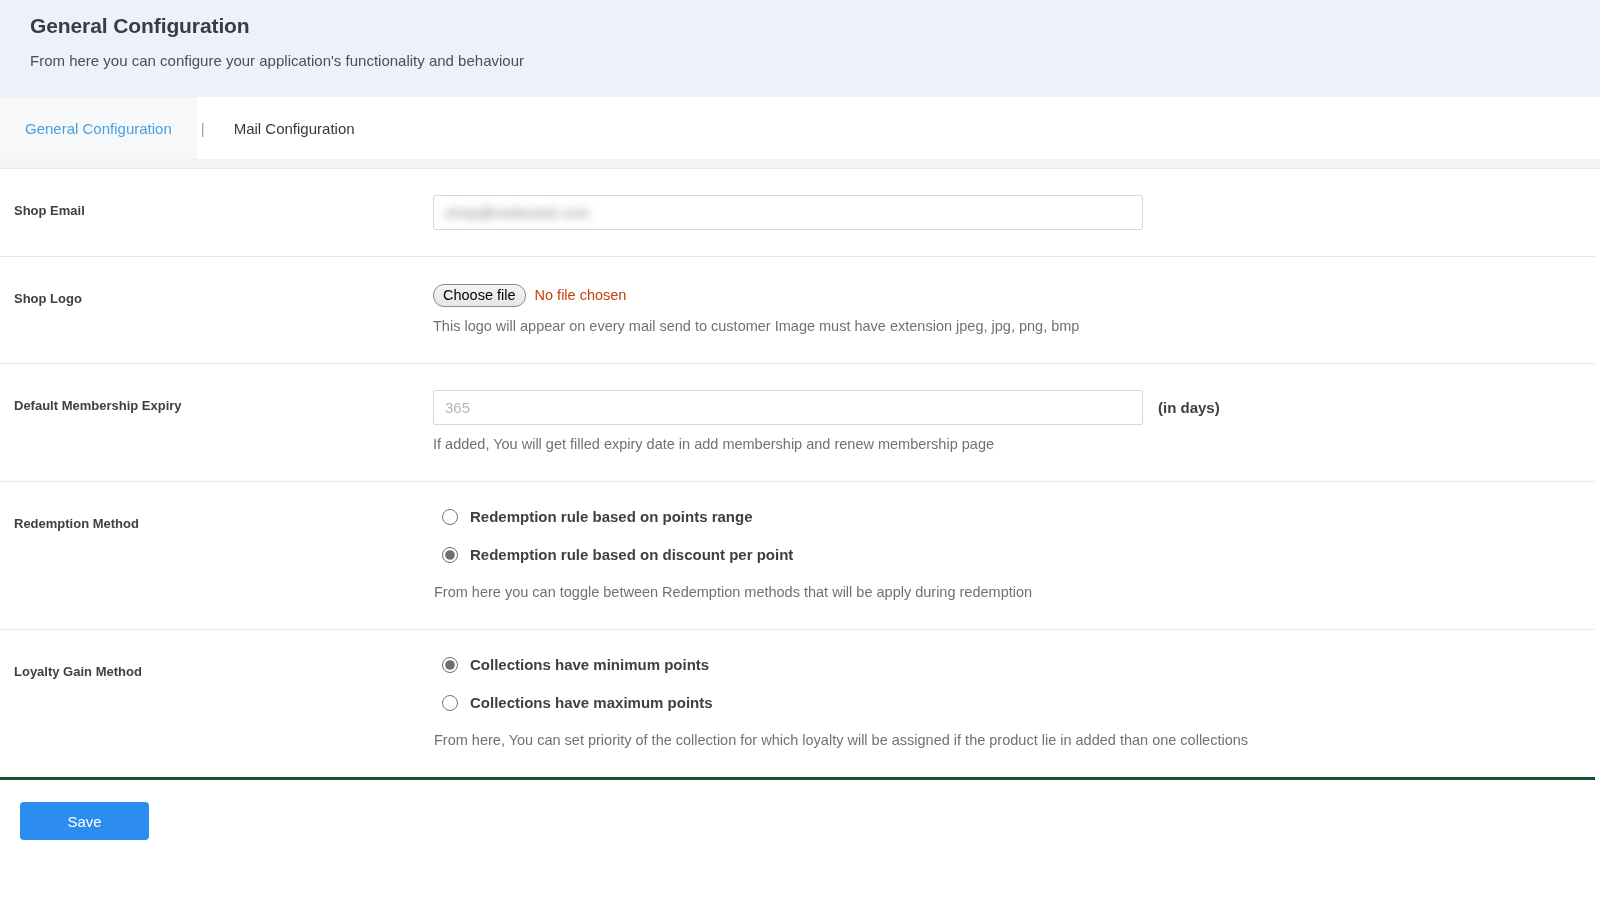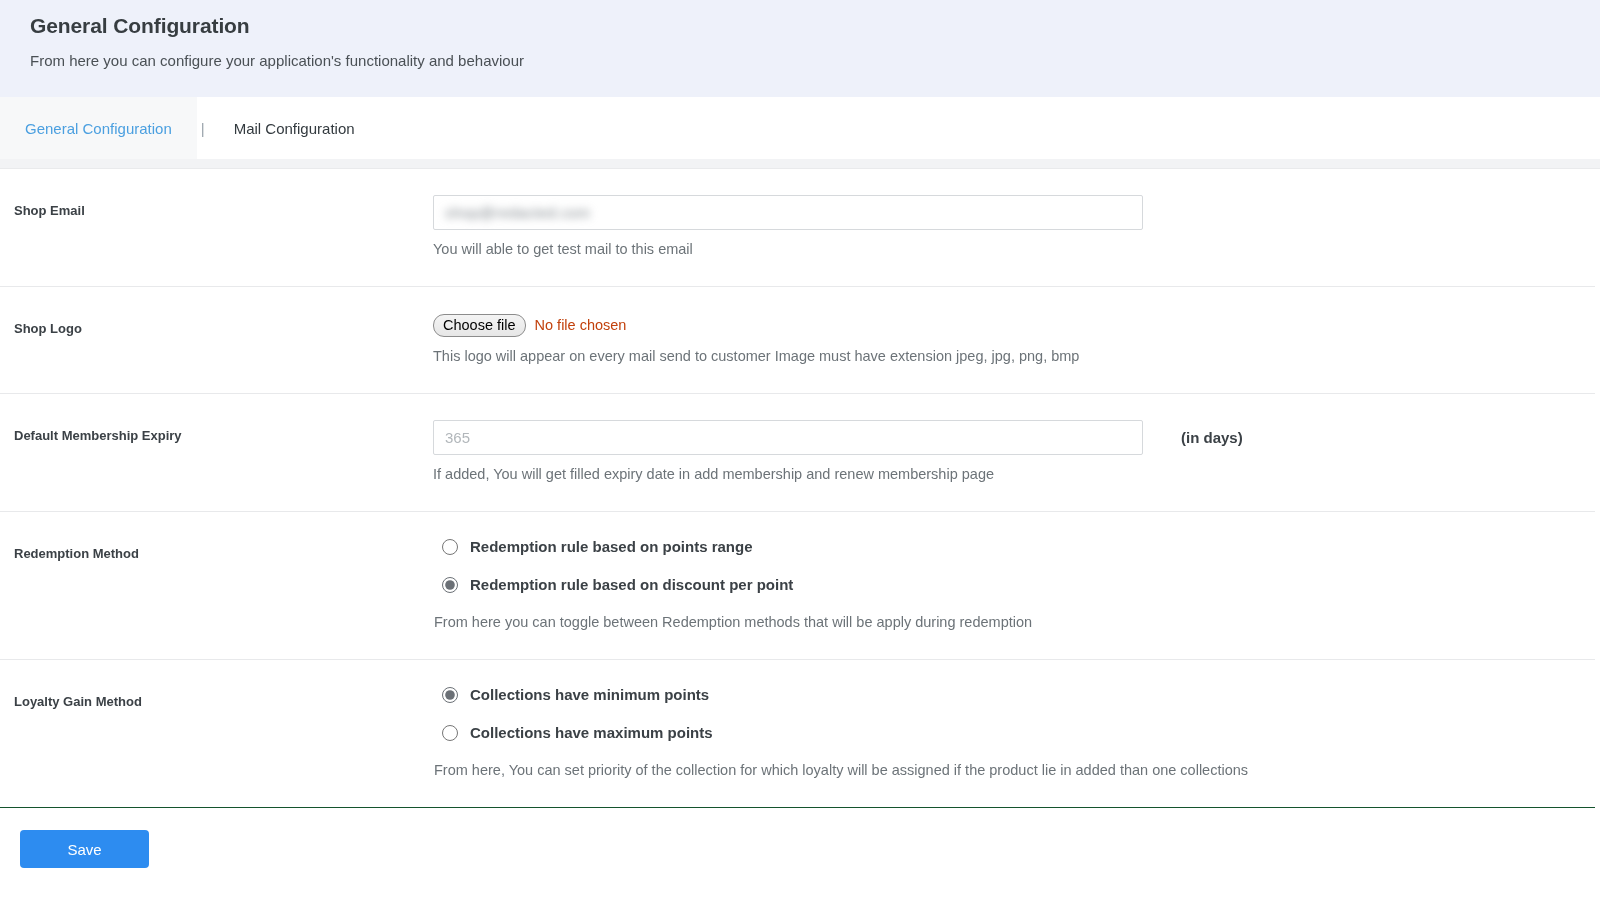--- a/index.html
+++ b/index.html
@@ -75,21 +75,21 @@
     background: #ffffff;
     padding-top: 0;
   }
   .form-row {
     display: flex;
     align-items: flex-start;
     border-bottom: 1px solid #e8e9eb;
     padding: 26px 0 26px 0;
     margin-right: 5px;
   }
-  .form-row:last-of-type { border-bottom: 1px solid #14532d; }
+  .form-row:last-of-type { border-bottom: 3px solid #14532d; }
 
   .row-label {
     width: 433px;
     min-width: 433px;
     text-align: left;
     padding-right: 29px;
     font-size: 13px;
     font-weight: bold;
     color: #3b4146;
     line-height: 32px;
@@ -154,21 +154,21 @@
     line-height: 16px;
     cursor: pointer;
   }
   .file-status {
     font-size: 14.5px;
     color: #c2410c;
     margin-left: 9px;
   }
 
   
-  .inline-field { display: flex; align-items: center; gap: 23px; }
+  .inline-field { display: flex; align-items: center; }
   .suffix {
     font-size: 15px;
     font-weight: bold;
     color: #3b4146;
     margin-left: 15px;
     white-space: nowrap;
   }
 
   
   .radio-line {
@@ -236,21 +236,20 @@
 
 <div class="form-area">
 
   <div class="form-row">
     <div class="row-label">Shop Email</div>
     <div class="row-field">
       <div class="input-wrap">
         <input class="text-input" type="text" readonly="" placeholder="" style="">
         <span class="blurred-value">shop@redacted.com</span>
       </div>
-      <div class="hint">You will able to get test mail to this email</div>
     </div>
   </div>
 
   <div class="form-row">
     <div class="row-label">Shop Logo</div>
     <div class="row-field">
       <div class="file-row">
         <button class="choose-file-btn" type="button">Choose file</button>
         <span class="file-status">No file chosen</span>
       </div>

